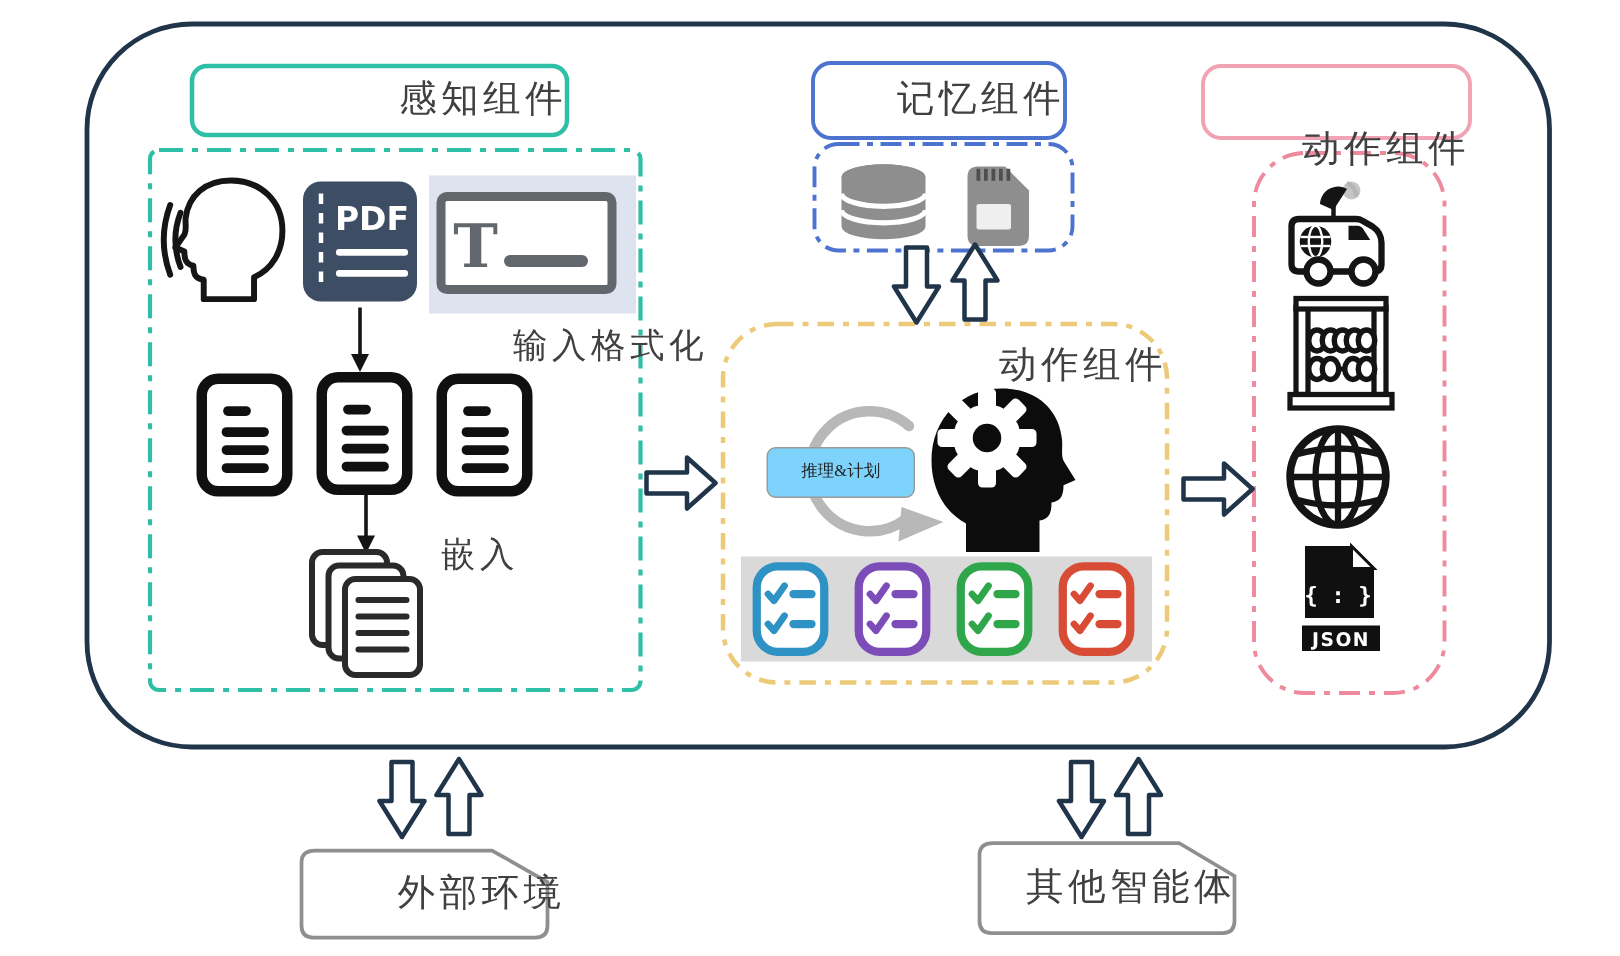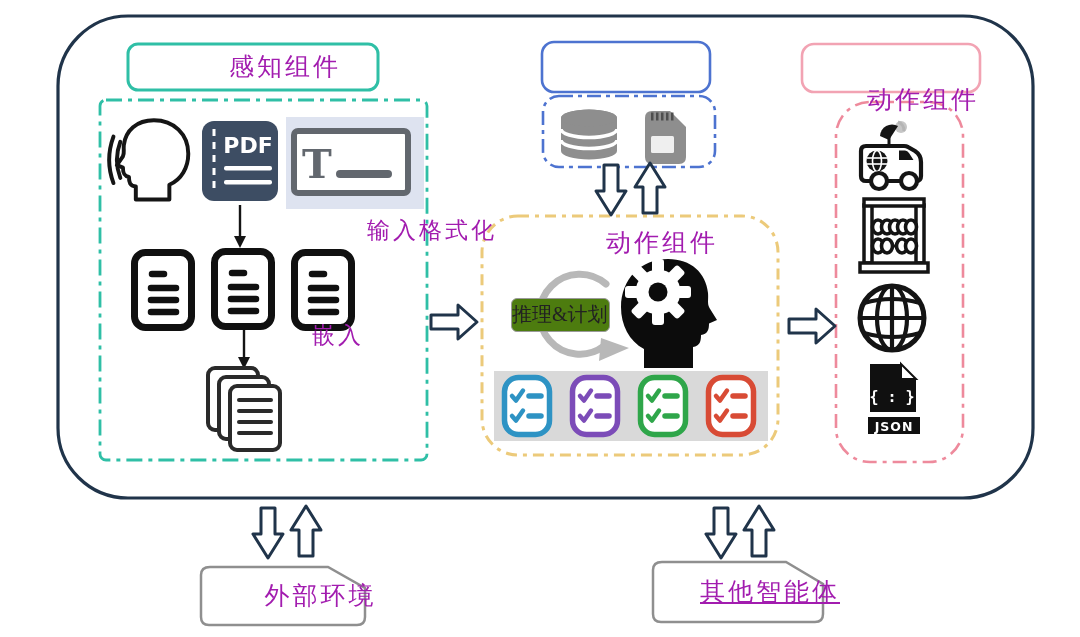--- a/index.html
+++ b/index.html
@@ -1,24 +1,24 @@
 <!DOCTYPE html>
 <html><head>
 <meta charset="utf-8">
 <style>
   html,body{margin:0;padding:0;background:#ffffff;}
   .stage{position:relative;width:1080px;height:637px;background:#ffffff;overflow:hidden;
          font-family:"Liberation Serif","DejaVu Serif",serif;}
   .stage svg.layer{position:absolute;left:0;top:0;}
-  .lbl{position:absolute;text-align:center;color:#a21caf;white-space:nowrap;padding-left:32px;}
+  .lbl{position:absolute;text-align:right;color:#404040;white-space:nowrap;}
   .title{font-size:25px;letter-spacing:3px;}
   .small{font-size:23px;letter-spacing:3px;}
   .reason-box{position:absolute;left:511px;top:298px;width:97px;height:32px;
-              background:#4d7c0f;border:1.6px solid #9a9a9a;border-radius:6px;
-              font-size:20px;line-height:31px;text-align:left;color:#222;}
+              background:#7dd3fc;border:1.6px solid #9a9a9a;border-radius:6px;
+              font-size:11px;line-height:31px;text-align:center;color:#222;}
   .blk{fill:#ffffff;stroke:#20344a;stroke-width:3;stroke-linejoin:round;}
   .thin{stroke:#141414;stroke-width:2.4;}
 </style>
 </head>
 <body>
 
 <div class="stage">
 
 <svg class="layer" width="1080" height="637" viewBox="0 0 1080 637">
   <defs>
@@ -225,24 +225,25 @@
   <use class="blk" href="#arrow-down" x="251" y="506"></use>
   <use class="blk" href="#arrow-up" x="289" y="504"></use>
   <use class="blk" href="#arrow-down" x="704" y="506"></use>
   <use class="blk" href="#arrow-up" x="742" y="504"></use>
 
   <path transform="translate(200,566)" d="M10,1 H128 L165,22 V51 Q165,59 157,59 H9 Q1,59 1,51 V9 Q1,1 10,1 Z" fill="#ffffff" stroke-width="2.5" stroke="#8f8f8f"></path>
   <path transform="translate(652,561)" d="M10,1 H134 L171,23 V53 Q171,61 163,61 H9 Q1,61 1,53 V9 Q1,1 10,1 Z" fill="#ffffff" stroke-width="2.5" stroke="#8f8f8f"></path>
 </svg>
 
 <div class="lbl title" style="left:128px;top:44px;width:250px;line-height:46px;">感知组件</div>
+<div class="lbl title" style="left:542px;top:42px;width:168px;line-height:50px;">记忆组件</div>
 <div class="lbl title" style="left:802px;top:44px;width:178px;line-height:48px;margin-top:32px;">动作组件</div>
 
 <div class="lbl small" style="left:284px;top:215px;width:144px;margin-left:44px;">输入格式化</div>
-<div class="lbl small" style="left:266px;top:320px;width:80px;">嵌入</div>
+<div class="lbl small" style="left:266px;top:354px;width:80px;">嵌入</div>
 
 <div class="lbl title" style="left:482px;top:226px;width:296px;">动作组件</div>
 <div class="reason-box">推理&amp;计划</div>
 
 <div class="lbl title" style="left:200px;top:566px;width:177px;line-height:60px;">外部环境</div>
-<div class="lbl title" style="left:652px;top:561px;width:172px;line-height:62px;text-decoration:underline;">其他智能体</div>
+<div class="lbl title" style="left:652px;top:561px;width:172px;line-height:62px;">其他智能体</div>
 
 </div>
 
 </body></html>

